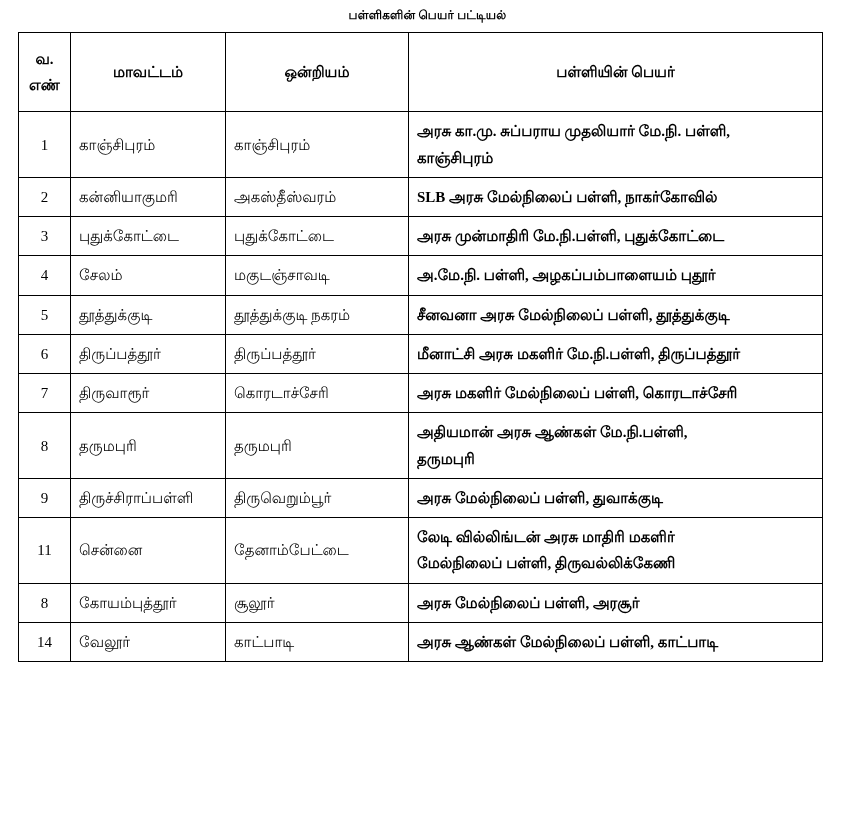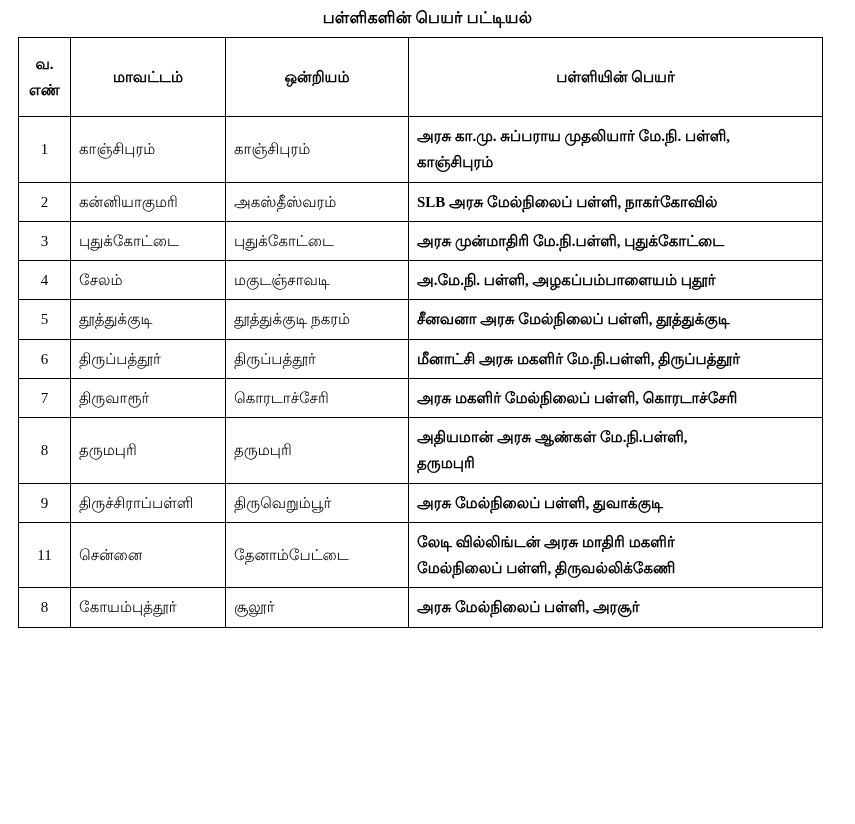--- a/index.html
+++ b/index.html
@@ -16,21 +16,21 @@
     overflow: hidden;
   }
   .page {
     position: relative;
     width: 855px;
     height: 824px;
     box-sizing: border-box;
   }
   .doc-title {
     text-align: center;
-    font-size: 16px;
+    font-size: 12px;
     font-weight: bold;
     line-height: 1.2;
     padding-top: 8px;
     padding-bottom: 10px;
     letter-spacing: 0.2px;
   }
   .table-wrap {
     padding: 0 18px 0 18px;
     box-sizing: border-box;
     width: 855px;
@@ -171,17 +171,23 @@
             <td class="cell-district">சென்னை</td>
             <td class="cell-union">தேனாம்பேட்டை</td>
             <td class="cell-school"><span>லேடி வில்லிங்டன் அரசு மாதிரி மகளிர்</span><span class="line2">மேல்நிலைப் பள்ளி, திருவல்லிக்கேணி</span></td>
           </tr>
           <tr>
             <td class="cell-sno">8</td>
             <td class="cell-district">கோயம்புத்தூர்</td>
             <td class="cell-union">சூலூர்</td>
             <td class="cell-school"><span>அரசு மேல்நிலைப் பள்ளி, அரசூர்</span></td>
           </tr>
+          <tr>
+            <td class="cell-sno">14</td>
+            <td class="cell-district">வேலூர்</td>
+            <td class="cell-union">காட்பாடி</td>
+            <td class="cell-school"><span>அரசு ஆண்கள் மேல்நிலைப் பள்ளி, காட்பாடி</span></td>
+          </tr>
         </tbody>
     </table>
   </div>
 
 </div>
 
 </body></html>

